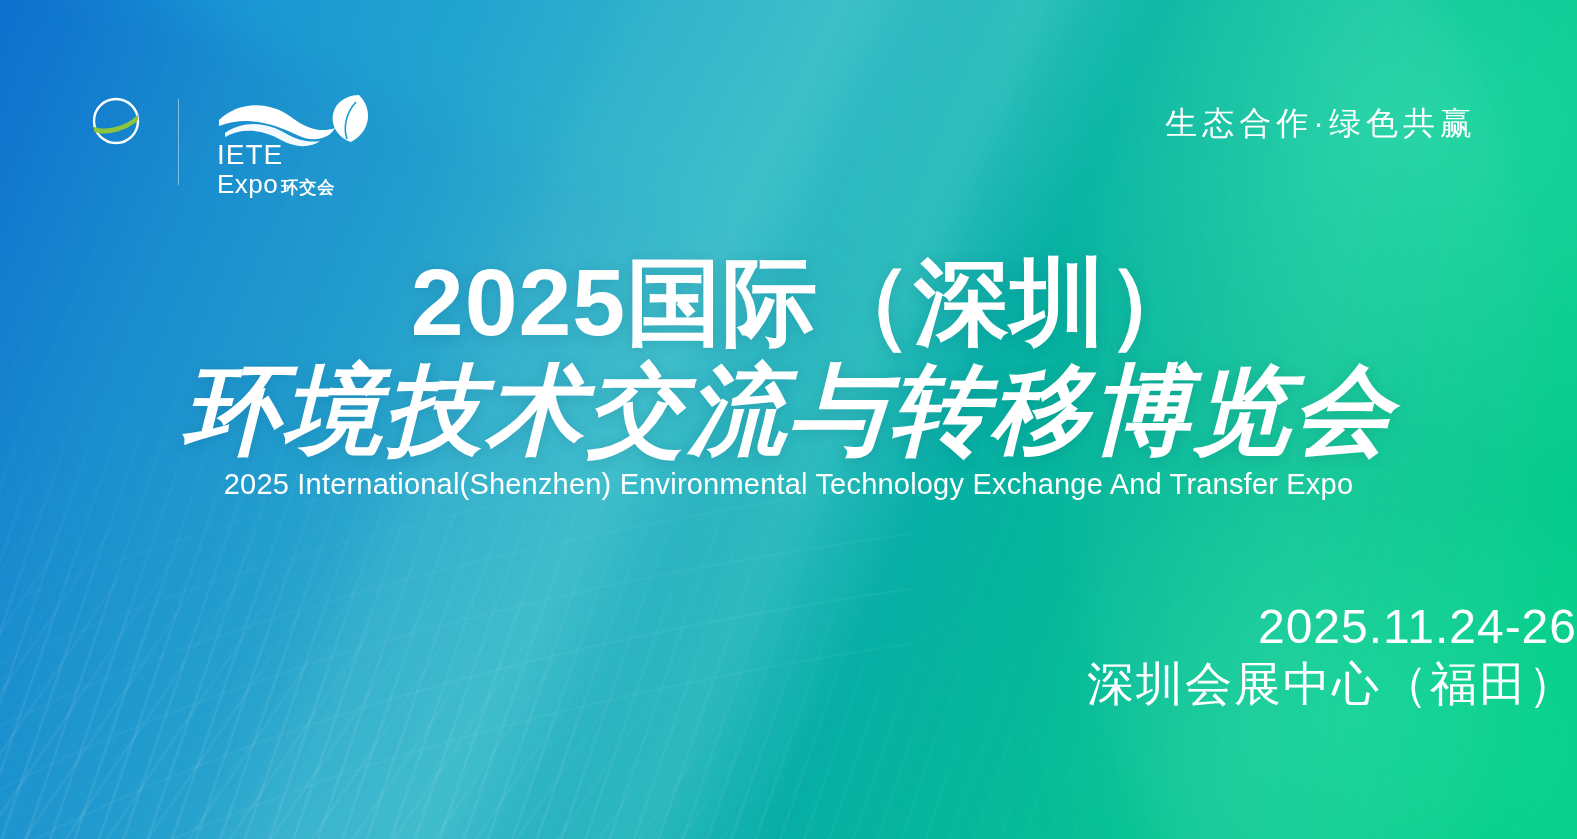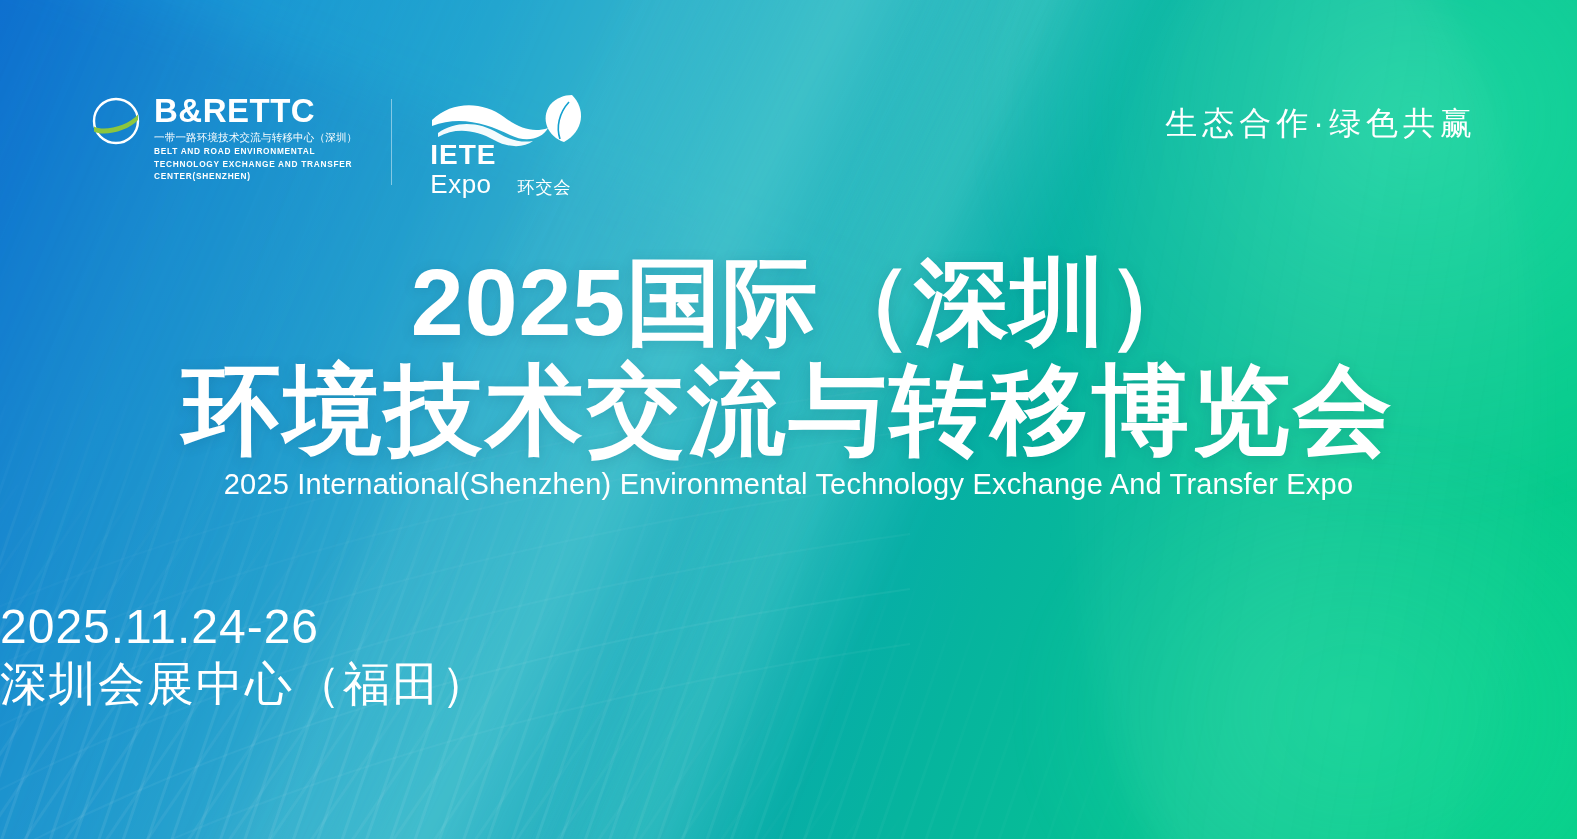--- a/index.html
+++ b/index.html
@@ -150,25 +150,25 @@
     width:1px; height:86px; background:rgba(255,255,255,.45);
     margin-top:6px; flex:0 0 auto;
   }
 
   
   .iete { position:relative; width:160px; height:104px; }
   .iete-wave { position:absolute; left:4px; top:0; width:156px; height:58px; }
   .iete-wave svg { display:block; width:100%; height:100%; }
   .iete-word { position:absolute; left:4px; top:47px; color:#fff; }
   .iete-line1 {
-    font-size:28px; font-weight:bold; line-height:29px; letter-spacing:1px;
-  }
-  .iete-line2 { display:flex; align-items:baseline; gap:26px; margin-top:1px; }
+    font-size:28px; font-weight:normal; line-height:29px; letter-spacing:1px;
+  }
+  .iete-line2 { display:flex; align-items:baseline; gap:3px; margin-top:1px; }
   .iete-expo { font-size:26px; line-height:28px; letter-spacing:.5px; }
-  .iete-cn { font-size:17px; font-weight:normal; line-height:22px; letter-spacing:1px; }
+  .iete-cn { font-size:17px; font-weight:bold; line-height:22px; letter-spacing:1px; }
 
   .slogan {
     position:absolute; right:100px; top:105px;
     color:#fff; font-size:32px; letter-spacing:5px;
     line-height:36px; white-space:nowrap;
   }
 
   
   .main {
     position:absolute; left:0; right:0; top:250px;
@@ -177,29 +177,30 @@
   .title-line1 {
     font-size:95px; font-weight:bold; line-height:104px;
     letter-spacing:1px; white-space:nowrap;
     text-shadow:0 2px 14px rgba(0,60,90,.16);
     margin-left:36px;
   }
   .title-line2 {
     font-size:98px; font-weight:bold; line-height:112px;
     letter-spacing:3px; white-space:nowrap;
     text-shadow:0 2px 14px rgba(0,60,90,.16);
+    font-style:italic;
   }
   .subtitle-en {
     margin-top:0;
     font-size:29px; font-weight:400; line-height:36px;
     letter-spacing:.2px; white-space:nowrap;
   }
   .date-block {
     position:absolute; left:0; right:0; top:596px;
-    text-align:left; color:#fff;
+    text-align:right; color:#fff;
   }
   .date-text {
     font-size:48px; line-height:62px; letter-spacing:1px; white-space:nowrap;
   }
   .venue-text {
     font-size:47px; line-height:60px; letter-spacing:2px; white-space:nowrap;font-family:Liberation Mono, monospace;
   }
 </style>
 </head>
 <body>
@@ -233,27 +234,20 @@
   <div class="header">
     <div class="logo-group">
 
       <div class="brettc">
         <div class="brettc-mark">
           <svg viewBox="0 0 56 52" aria-hidden="true">
             <circle cx="28" cy="26" r="22" fill="none" stroke="#ffffff" stroke-width="2.4"></circle>
             <path d="M6 31.5 C 16 37, 40 31, 50 19.5 L 50 25 C 40 36, 16 42, 6 36.5 Z" fill="#8cc63f"></path>
           </svg>
         </div>
-        <div class="brettc-text">
-          <div class="brettc-title">B&amp;RETTC</div>
-          <div class="brettc-cn">一带一路环境技术交流与转移中心（深圳）</div>
-          <div class="brettc-en">BELT AND ROAD ENVIRONMENTAL</div>
-          <div class="brettc-en">TECHNOLOGY EXCHANGE AND TRANSFER</div>
-          <div class="brettc-en">CENTER(SHENZHEN)</div>
-        </div>
       </div>
 
       <div class="divider-rule"></div>
 
       <div class="iete">
         <div class="iete-wave">
           <svg viewBox="0 0 156 58" aria-hidden="true">
             <path d="M2 27 C 22 8, 52 8, 74 24 C 90 36, 104 40, 118 35 C 112 46, 96 50, 80 42 C 58 31, 30 22, 2 33 Z" fill="#ffffff"></path>
             <path d="M8 40 C 26 27, 50 29, 68 40 C 80 47, 92 50, 103 48 C 94 55, 78 55, 64 47 C 46 37, 26 34, 8 44 Z" fill="#ffffff" opacity="0.95"></path>
             <path d="M142 2 C 156 16, 154 38, 134 49 C 118 44, 110 26, 120 12 C 126 5, 134 2, 142 2 Z" fill="#ffffff"></path>

